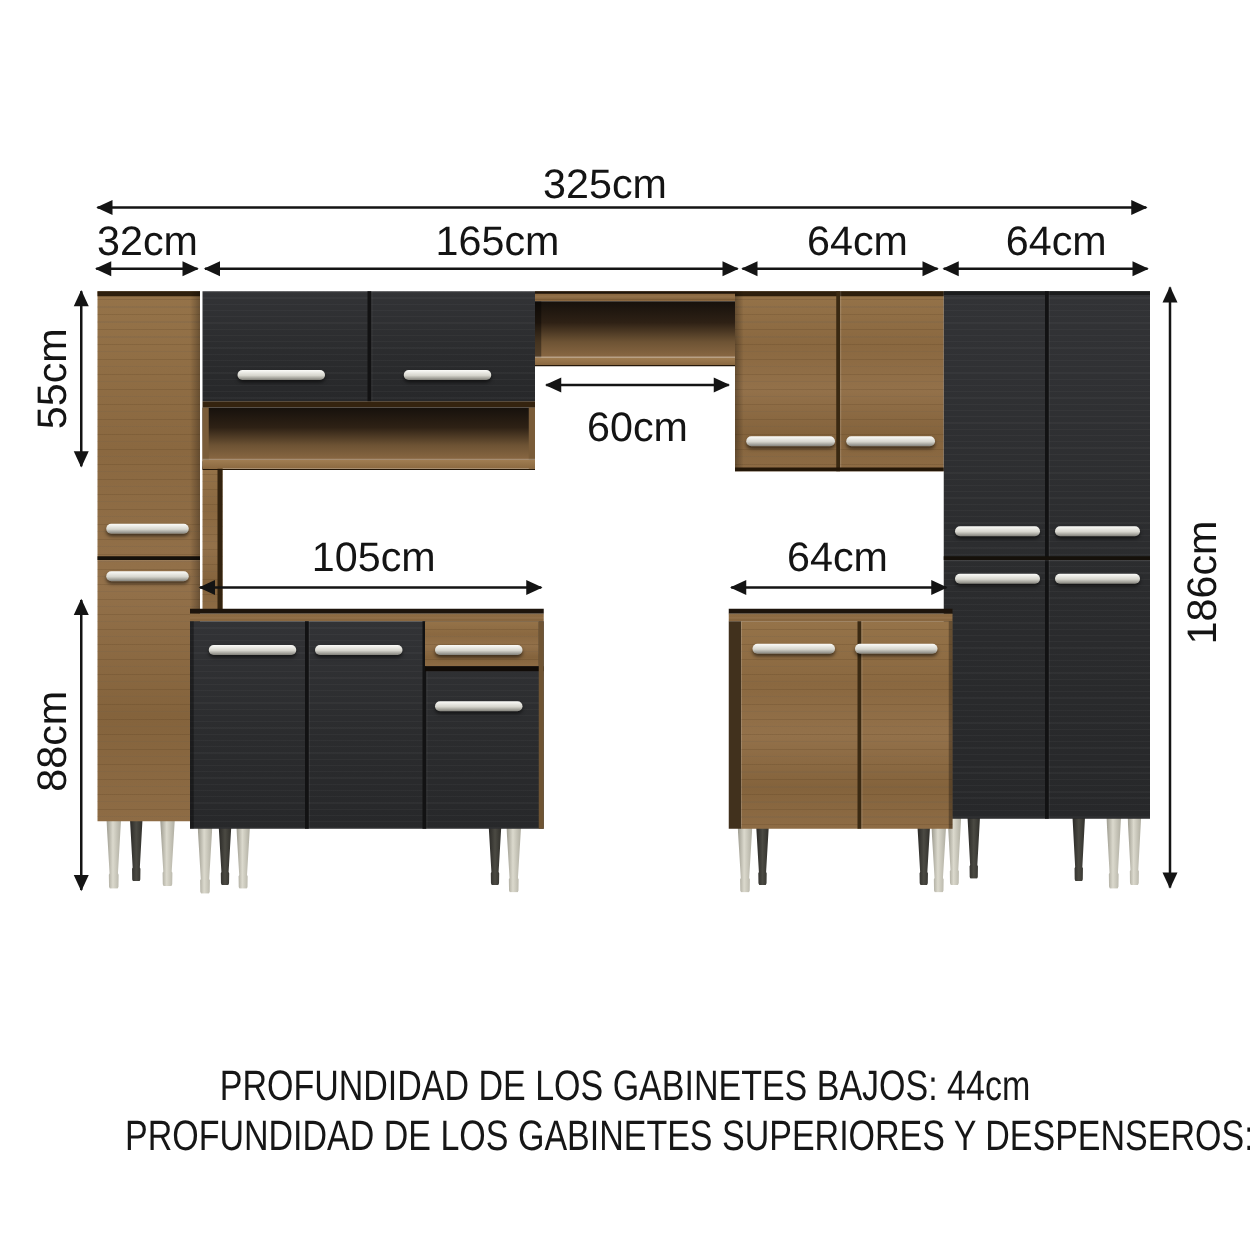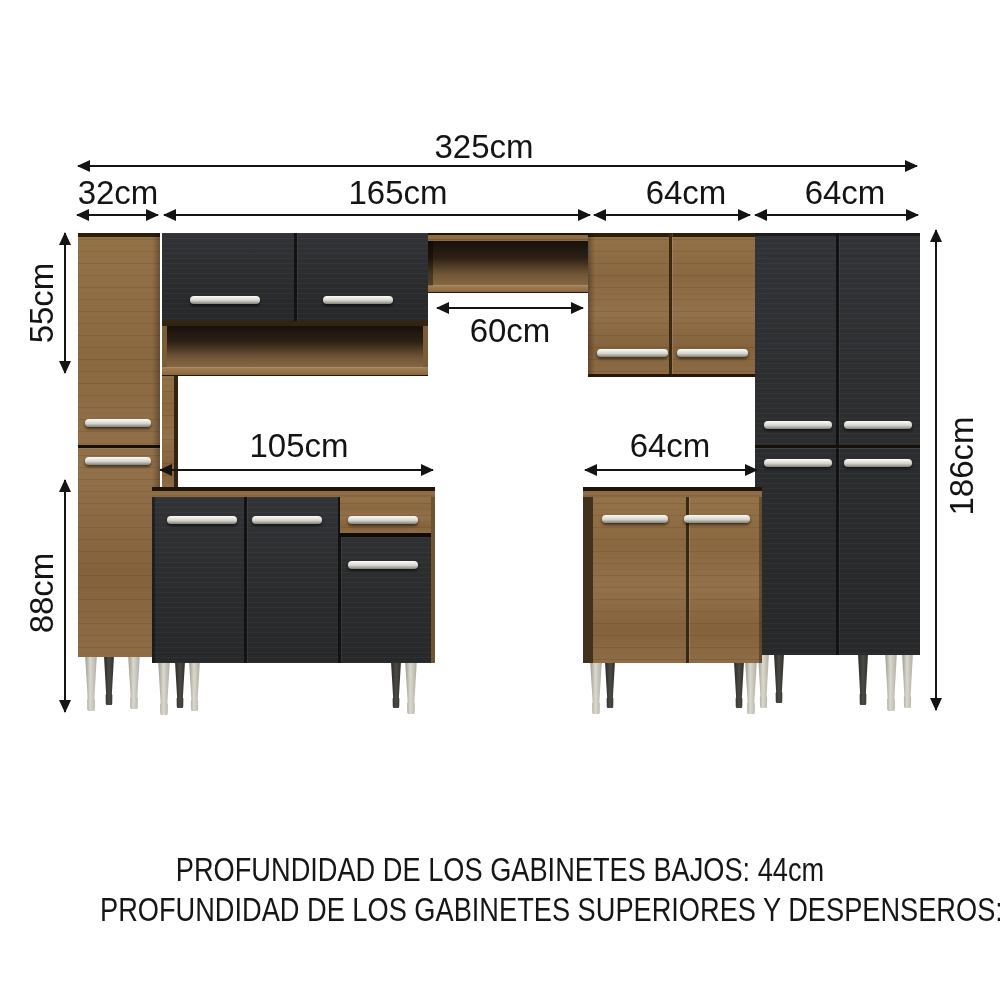--- a/index.html
+++ b/index.html
@@ -172,21 +172,21 @@
   <div class="dim-h" style="left:585px;top:469px;width:172px;"></div>
   <div class="dim-v" style="left:64px;top:233px;height:140px;"></div>
   <div class="dim-v" style="left:64px;top:480px;height:232px;"></div>
   <div class="dim-v" style="left:935px;top:230px;height:480px;"></div>
 
   <div class="dim-label" style="left:484px;top:129px;">325cm</div>
   <div class="dim-label" style="left:118px;top:175px;">32cm</div>
   <div class="dim-label" style="left:398px;top:175px;">165cm</div>
   <div class="dim-label" style="left:686px;top:175px;">64cm</div>
   <div class="dim-label" style="left:845px;top:175px;">64cm</div>
-  <div class="dim-label" style="left:510px;top:313px;">60cm</div>
+  <div class="dim-label" style="left:510px;top:324px;">60cm</div>
   <div class="dim-label" style="left:299px;top:428px;">105cm</div>
   <div class="dim-label" style="left:670px;top:428px;">64cm</div>
   <div class="dim-label rot" style="left:42px;top:303px;">55cm</div>
   <div class="dim-label rot" style="left:42px;top:593px;">88cm</div>
   <div class="dim-label rot" style="left:962px;top:466px;">186cm</div>
 
   <div class="footer-line" style="top:849px;">PROFUNDIDAD DE LOS GABINETES BAJOS: 44cm</div>
   <div class="footer-line" style="top:889px;">PROFUNDIDAD DE LOS GABINETES SUPERIORES Y DESPENSEROS: 27cm</div>
 
 </div>

